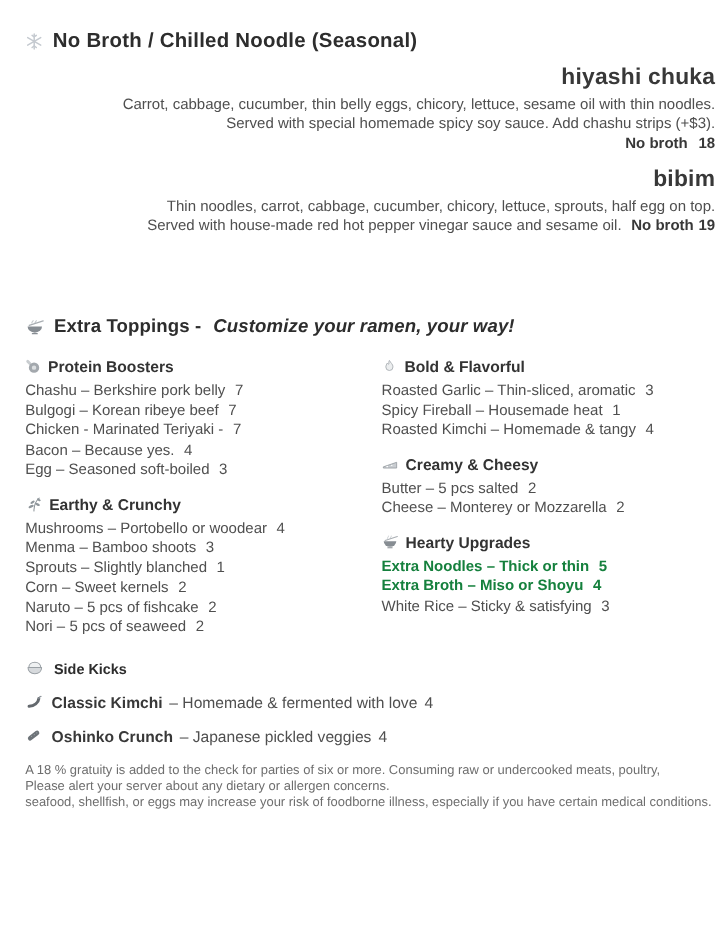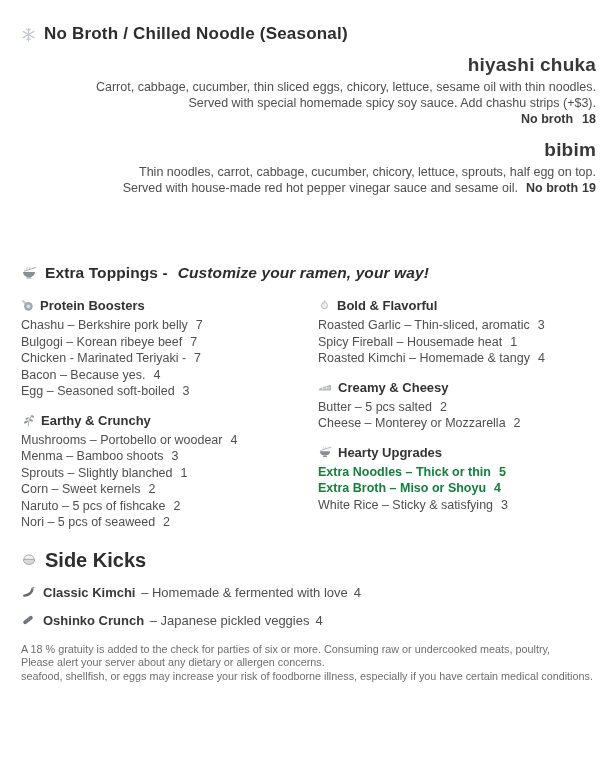--- a/index.html
+++ b/index.html
@@ -7,21 +7,21 @@
   body {
     width:600px; height:776px; overflow:hidden; position:relative;
     font-family:"Liberation Sans", sans-serif; color:#4f4f4f;
     -webkit-font-smoothing:antialiased;
   }
   .page { padding:24px 4px 0 21px; }
 
   .sec-title { display:flex; align-items:center; gap:8px; color:#2d2d2d; font-weight:700; }
   .sec-title.lg { font-size:17px; letter-spacing:.2px; }
   .sec-title.md { font-size:15.5px; letter-spacing:.1px; }
-  .sec-title.sm { font-size:20px; }
+  .sec-title.sm { font-size:12px;align-items:flex-end; }
   .sec-title .icon { display:inline-flex; flex:0 0 auto; }
   .sec-title em { font-style:italic; font-weight:700; margin-left:2px;text-align:right; }
 
   .dish { margin-top:10px;text-align:right; }
   .dish + .dish { margin-top:12px; }
   .dish-name { font-size:19px; font-weight:700; color:#383838; letter-spacing:.2px; margin-bottom:3px; }
   .desc { font-size:12.5px; line-height:16px; color:#4f4f4f; padding-left:1px; }
   .price-strong { font-weight:700; color:#383838; }
   .pp { margin-left:9px; }
   .inline-price { margin-left:8px; }
@@ -59,21 +59,21 @@
             <path d="M12 2v20M3.3 7l17.4 10M3.3 17L20.7 7"></path>
             <path d="M9.2 3.9L12 6l2.8-2.1M9.2 20.1L12 18l2.8 2.1"></path>
           </g>
         </svg>
       </span>
       <span>No Broth / Chilled Noodle (Seasonal)</span>
     </div>
 
     <div class="dish">
       <div class="dish-name">hiyashi chuka</div>
-      <div class="desc">Carrot, cabbage, cucumber, thin sliced eggs, chicory, lettuce, sesame oil with thin noodles.</div>
+      <div class="desc">Carrot, cabbage, cucumber, thin belly eggs, chicory, lettuce, sesame oil with thin noodles.</div>
       <div class="desc">Served with special homemade spicy soy sauce. Add chashu strips (+$3).</div>
       <div class="desc price-strong">
         <span>No broth</span><span class="pp">18</span>
       </div>
     </div>
 
     <div class="dish">
       <div class="dish-name">bibim</div>
       <div class="desc">Thin noodles, carrot, cabbage, cucumber, chicory, lettuce, sprouts, half egg on top.</div>
       <div class="desc">

